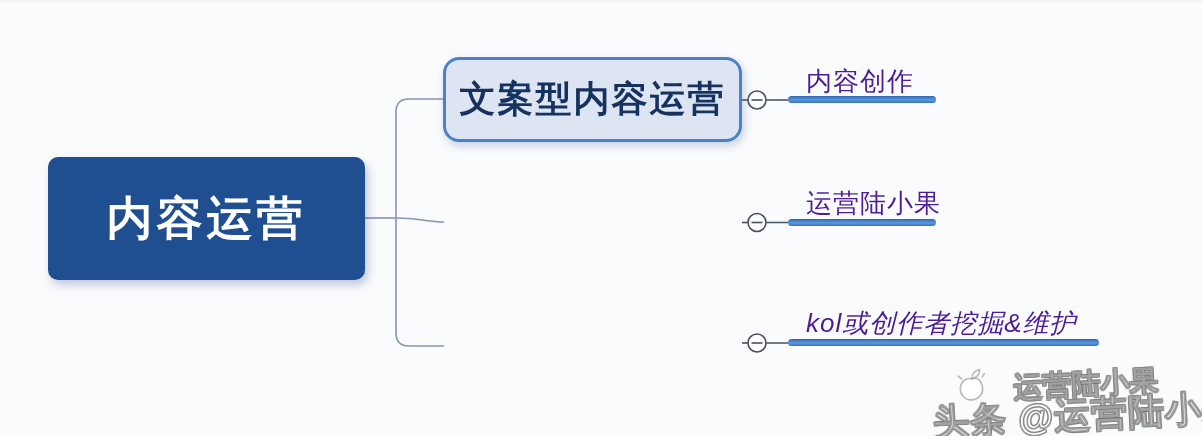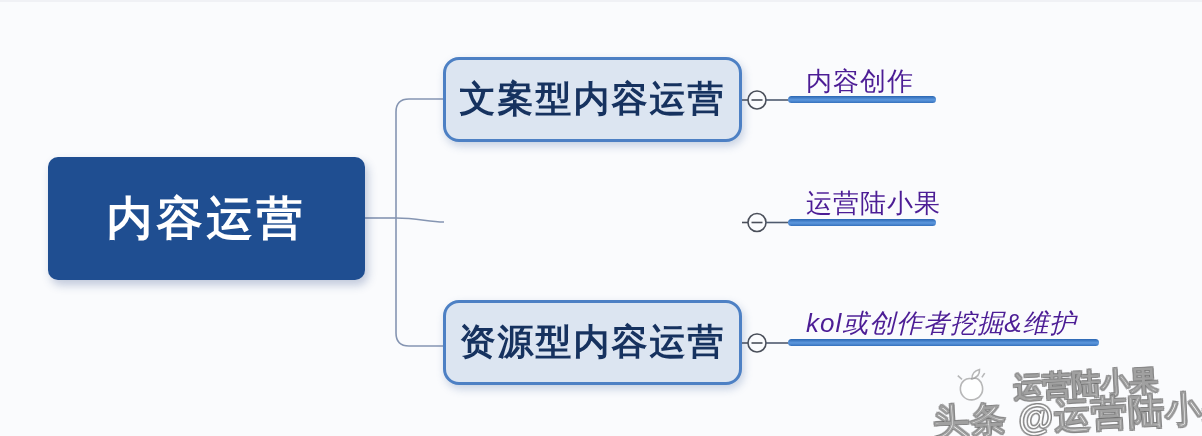--- a/index.html
+++ b/index.html
@@ -92,23 +92,20 @@
     </g>
   </svg>
 
   <div class="root-node">
     <span class="root-label">内容运营</span>
   </div>
 
   <div class="branch-node branch-1">
     <span class="branch-label">文案型内容运营</span>
   </div>
-  <div class="branch-node branch-3">
-    <span class="branch-label">资源型内容运营</span>
-  </div>
 
   <span class="leaf-label leaf-1-label">内容创作</span>
   <div class="underline-bar bar-1"></div>
 
   <span class="leaf-label leaf-2-label">运营陆小果</span>
   <div class="underline-bar bar-2"></div>
 
   <span class="leaf-label leaf-3-label">kol或创作者挖掘&amp;维护</span>
   <div class="underline-bar bar-3"></div>
 

